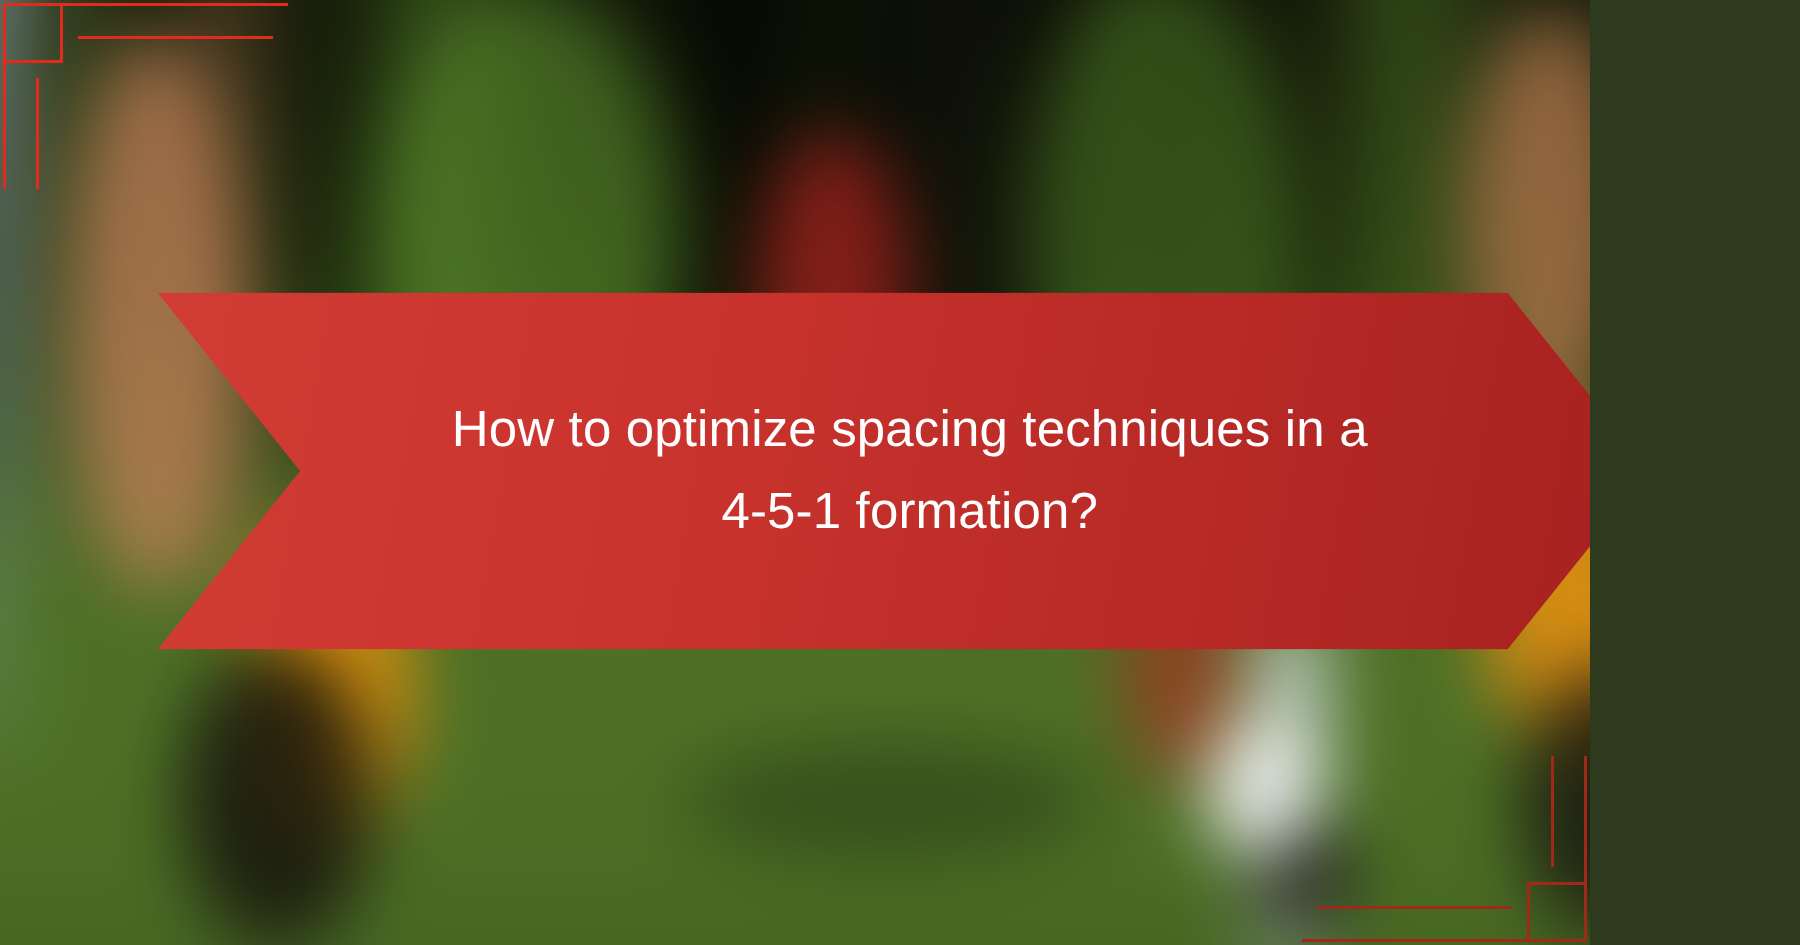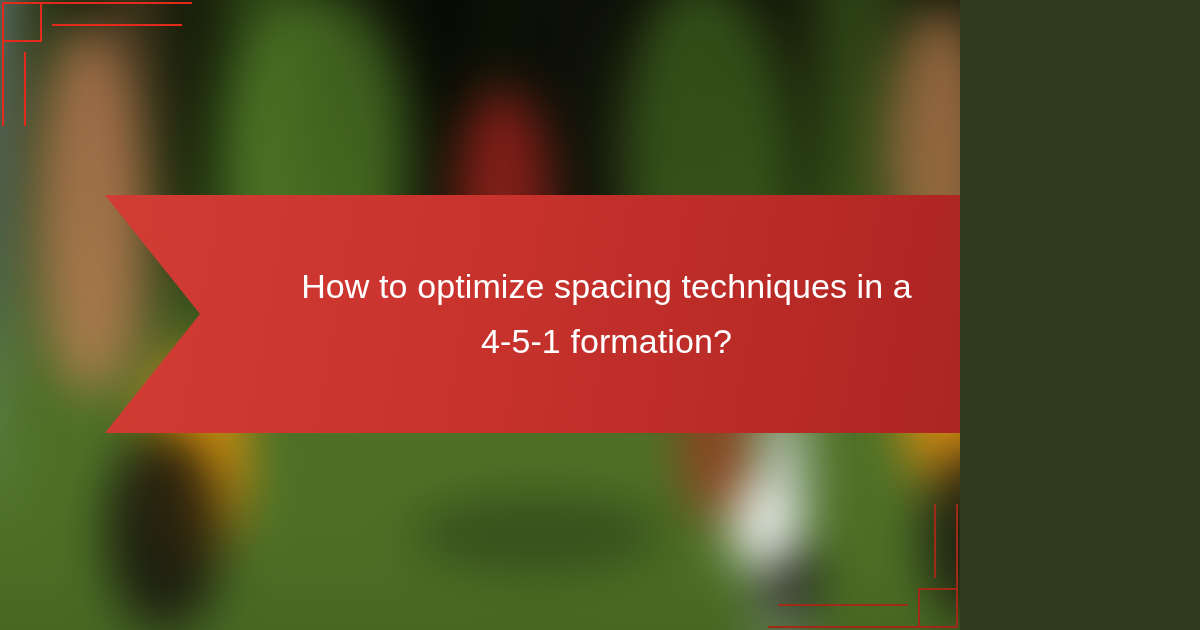--- a/index.html
+++ b/index.html
@@ -5,21 +5,21 @@
   * { margin:0; padding:0; box-sizing:border-box; }
   html, body {
     width:1200px; height:630px;
     overflow:hidden;
     background:#2d3a1e;
     font-family:"Liberation Sans", sans-serif;
   }
 
   #stage {
     position:relative;
-    width:960px; height:630px;
+    width:1060px; height:630px;
     overflow:hidden;
   }
 
   
   .photo {
     position:absolute;
     inset:-60px;
     filter: blur(22px) saturate(1.05);
     transform: scale(1.08);
   }

